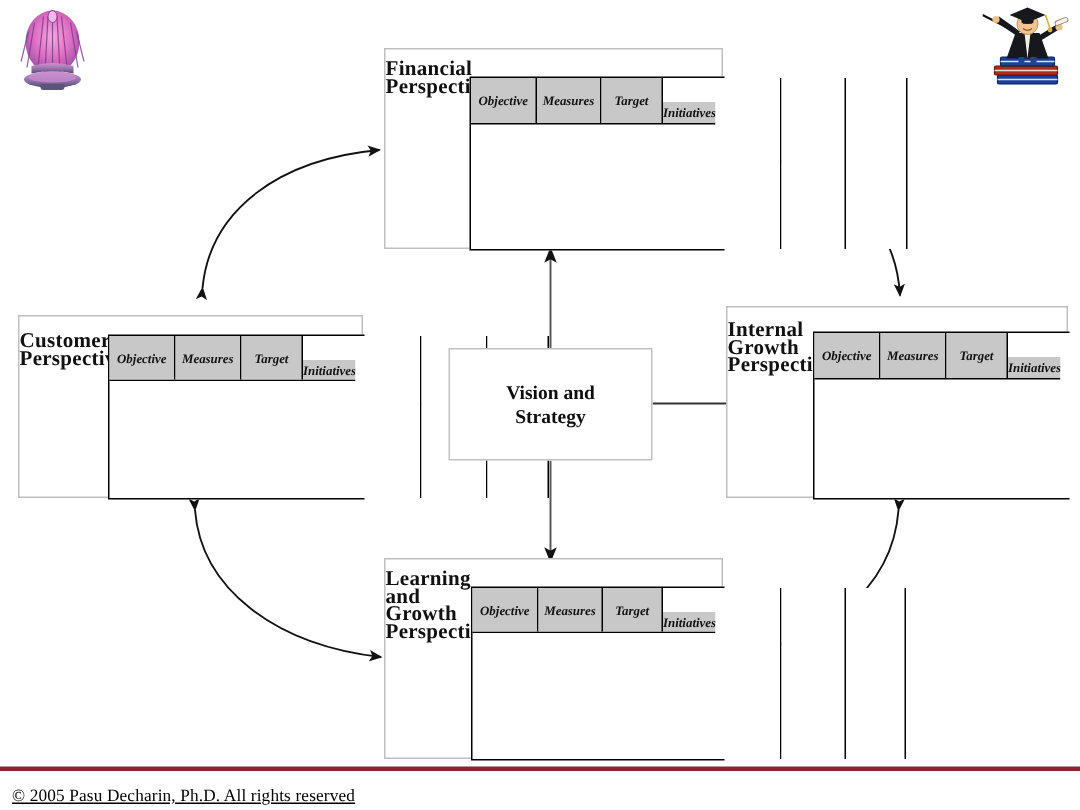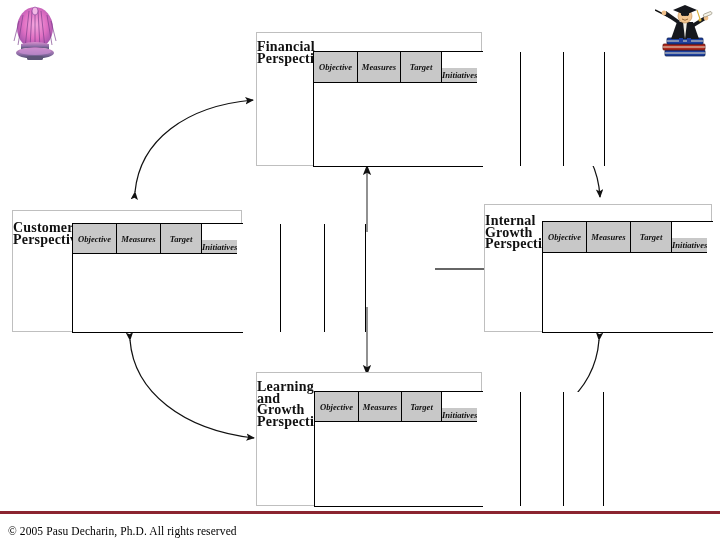--- a/index.html
+++ b/index.html
@@ -131,20 +131,21 @@
     width: 720px; height: 3px;
     background: #8b2430;
   }
   #footer-text {
     position: absolute;
     left: 8px; top: 525px;
     font-family: "Liberation Serif", "DejaVu Serif", serif;
     font-size: 11.5px;
     color: #000000;
     letter-spacing: 0.1px;
+    text-decoration: underline;
   }
 </style>
 </head>
 <body>
 
 <div id="slide">
 
   <div class="logo" id="logo-chula">
     <svg viewBox="0 0 54 60" width="54" height="60">
       <defs>
@@ -326,17 +327,21 @@
       </div>
       <div class="grid-body">
         <div class="cell" style="width:44px;"></div>
         <div class="cell" style="width:43px;"></div>
         <div class="cell" style="width:40px;"></div>
         <div class="cell" style="flex:1 1 auto;"></div>
       </div>
     </div>
   </div>
 
+  <div id="vision-box">
+    <div id="vision-label">Vision and
+Strategy</div>
+  </div>
 
   <div id="footer-rule"></div>
   <div id="footer-text">© 2005 Pasu Decharin, Ph.D. All rights reserved</div>
 
 </div>
 
 </body></html>

